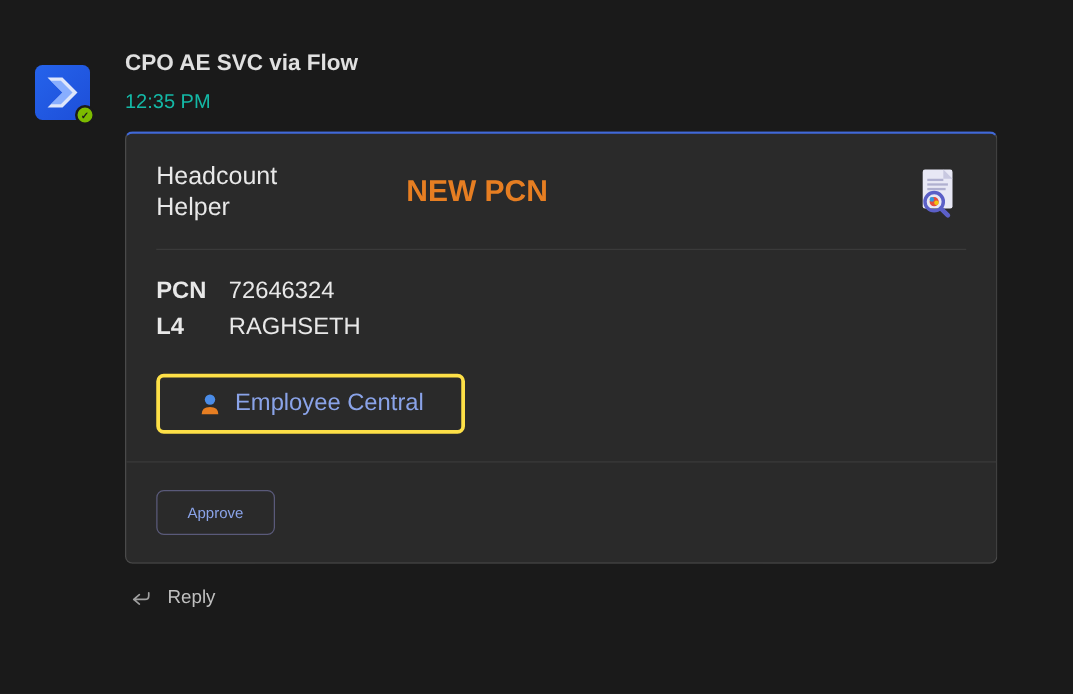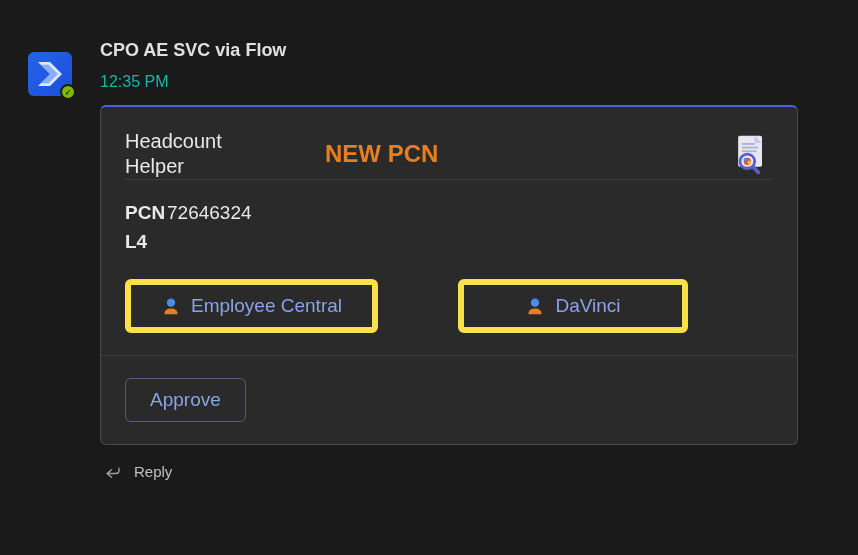--- a/index.html
+++ b/index.html
@@ -85,20 +85,21 @@
       background: #2a2a2a;
       border: 1px solid #4a4a4a;
       border-top: 2px solid #4169d8;
       border-radius: 6px;
       padding: 22px 24px;
     }
     .card-header {
       display: flex;
       align-items: center;
       justify-content: space-between;
+      padding-bottom: 20px;
       border-bottom: 1px solid #3a3a3a;
       margin-bottom: 18px;
     }
     .card-title-left {
       color: #e8e8e8;
       font-size: 20px;
       line-height: 1.25;
       width: 120px;
     }
     .card-title-center {
@@ -114,41 +115,41 @@
       height: 44px;
       display: flex;
       align-items: center;
       justify-content: center;
     }
     .fields {
       margin-bottom: 22px;
     }
     .field-row {
       display: flex;
-      gap: 0;
+      gap: 16px;
       font-size: 19px;
       line-height: 1.55;
       color: #e8e8e8;
     }
     .field-label {
       font-weight: 700;
       width: 42px;
     }
     .field-value {
       font-weight: 400;
     }
     .link-buttons {
       display: flex;
       gap: 80px;
       margin-bottom: 22px;
     }
     .link-btn {
       flex: 0 0 auto;
       background: transparent;
-      border: 6px solid #fde047;
+      border: 3px solid #fde047;
       border-radius: 6px;
       padding: 10px 30px;
       display: flex;
       align-items: center;
       justify-content: center;
       gap: 10px;
       cursor: pointer;
       min-width: 230px;
     }
     .link-btn .person-icon {
@@ -169,21 +170,21 @@
     .action-buttons {
       display: flex;
       gap: 16px;
     }
     .action-btn {
       background: transparent;
       border: 1px solid #5a5a7a;
       border-radius: 6px;
       padding: 10px 24px;
       color: #8aa3e8;
-      font-size: 19px;
+      font-size: 12px;
       font-weight: 500;
       cursor: pointer;
       text-align: center;
     }
     .reply-row {
       display: flex;
       align-items: center;
       gap: 12px;
       margin-top: 18px;
       padding-left: 4px;
@@ -238,38 +239,32 @@
         </div>
       </div>
 
       <div class="fields">
         <div class="field-row">
           <span class="field-label">PCN</span>
           <span class="field-value">72646324</span>
         </div>
         <div class="field-row">
           <span class="field-label">L4</span>
+          <span class="field-value">RAGHSETH</span>
         </div>
       </div>
 
       <div class="link-buttons">
         <button class="link-btn">
           <svg class="person-icon" viewBox="0 0 24 24">
             <circle cx="12" cy="8" r="5" fill="#4a8ce8"></circle>
             <path d="M4 22 Q4 15 12 15 Q20 15 20 22 Z" fill="#e67e22"></path>
           </svg>
           <span class="link-btn-text">Employee Central</span>
         </button>
-        <button class="link-btn">
-          <svg class="person-icon" viewBox="0 0 24 24">
-            <circle cx="12" cy="8" r="5" fill="#4a8ce8"></circle>
-            <path d="M4 22 Q4 15 12 15 Q20 15 20 22 Z" fill="#e67e22"></path>
-          </svg>
-          <span class="link-btn-text">DaVinci</span>
-        </button>
       </div>
 
       <div class="action-divider"></div>
 
       <div class="action-buttons">
         <button class="action-btn">Approve</button>
       </div>
     </div>
 
     <div class="reply-row">

